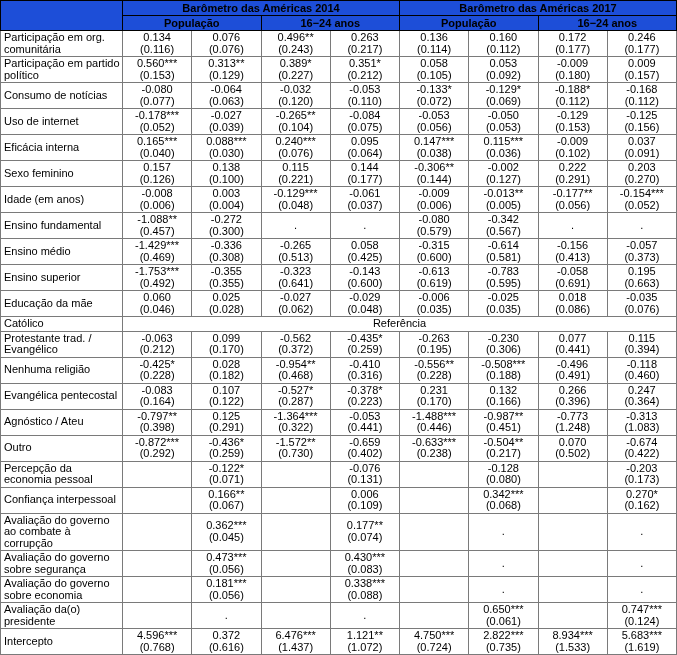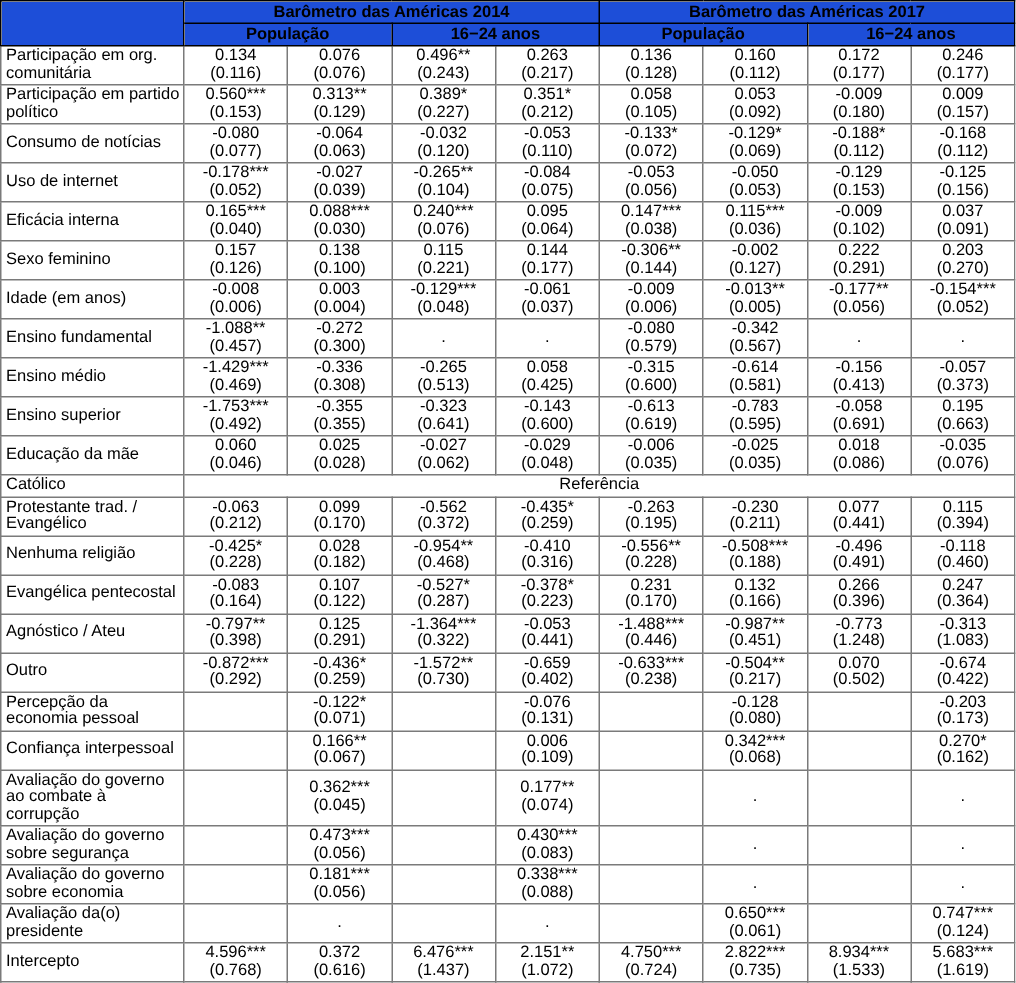--- a/index.html
+++ b/index.html
@@ -78,21 +78,21 @@
           <td>
             <div class="est">0.496**</div>
             <div class="se">(0.243)</div>
           </td>
           <td>
             <div class="est">0.263</div>
             <div class="se">(0.217)</div>
           </td>
           <td>
             <div class="est">0.136</div>
-            <div class="se">(0.128)</div>
+            <div class="se">(0.114)</div>
           </td>
           <td>
             <div class="est">0.160</div>
             <div class="se">(0.112)</div>
           </td>
           <td>
             <div class="est">0.172</div>
             <div class="se">(0.177)</div>
           </td>
           <td>
@@ -467,21 +467,21 @@
           <td>
             <div class="est">-0.435*</div>
             <div class="se">(0.259)</div>
           </td>
           <td>
             <div class="est">-0.263</div>
             <div class="se">(0.195)</div>
           </td>
           <td>
             <div class="est">-0.230</div>
-            <div class="se">(0.211)</div>
+            <div class="se">(0.306)</div>
           </td>
           <td>
             <div class="est">0.077</div>
             <div class="se">(0.441)</div>
           </td>
           <td>
             <div class="est">0.115</div>
             <div class="se">(0.394)</div>
           </td>
         </tr>
@@ -811,21 +811,21 @@
           </td>
           <td>
             <div class="est">0.372</div>
             <div class="se">(0.616)</div>
           </td>
           <td>
             <div class="est">6.476***</div>
             <div class="se">(1.437)</div>
           </td>
           <td>
-            <div class="est">2.151**</div>
+            <div class="est">1.121**</div>
             <div class="se">(1.072)</div>
           </td>
           <td>
             <div class="est">4.750***</div>
             <div class="se">(0.724)</div>
           </td>
           <td>
             <div class="est">2.822***</div>
             <div class="se">(0.735)</div>
           </td>

